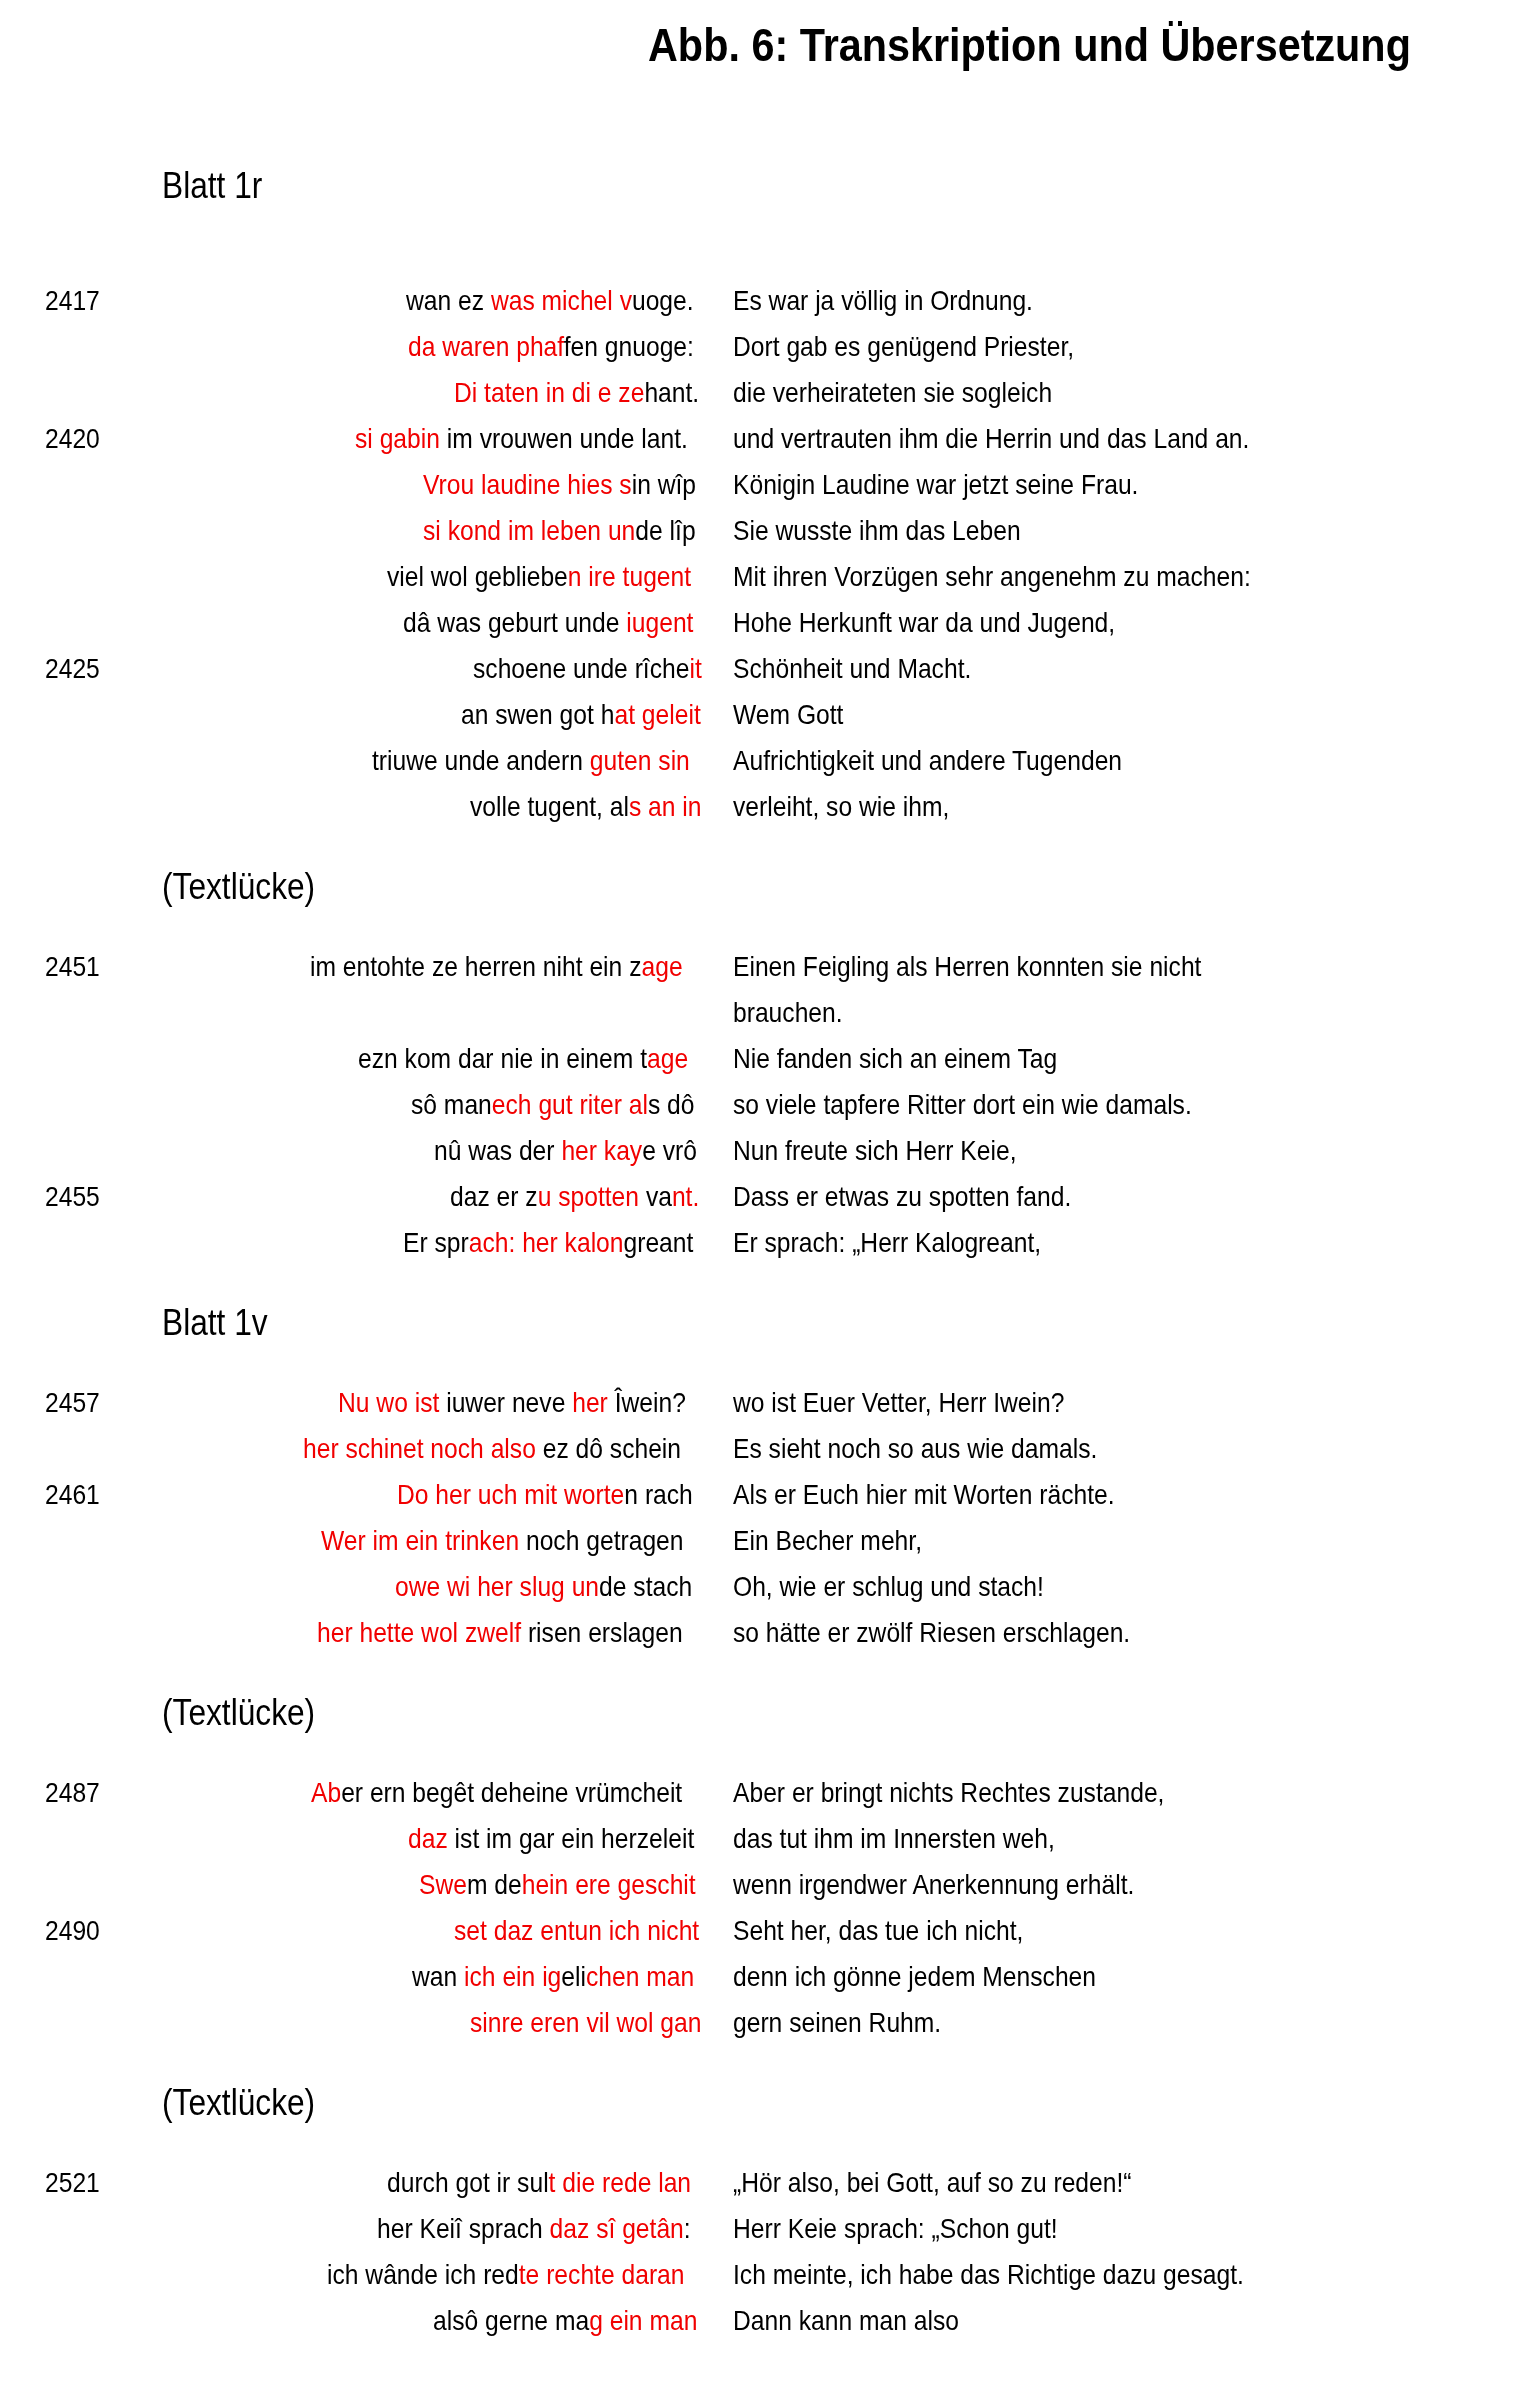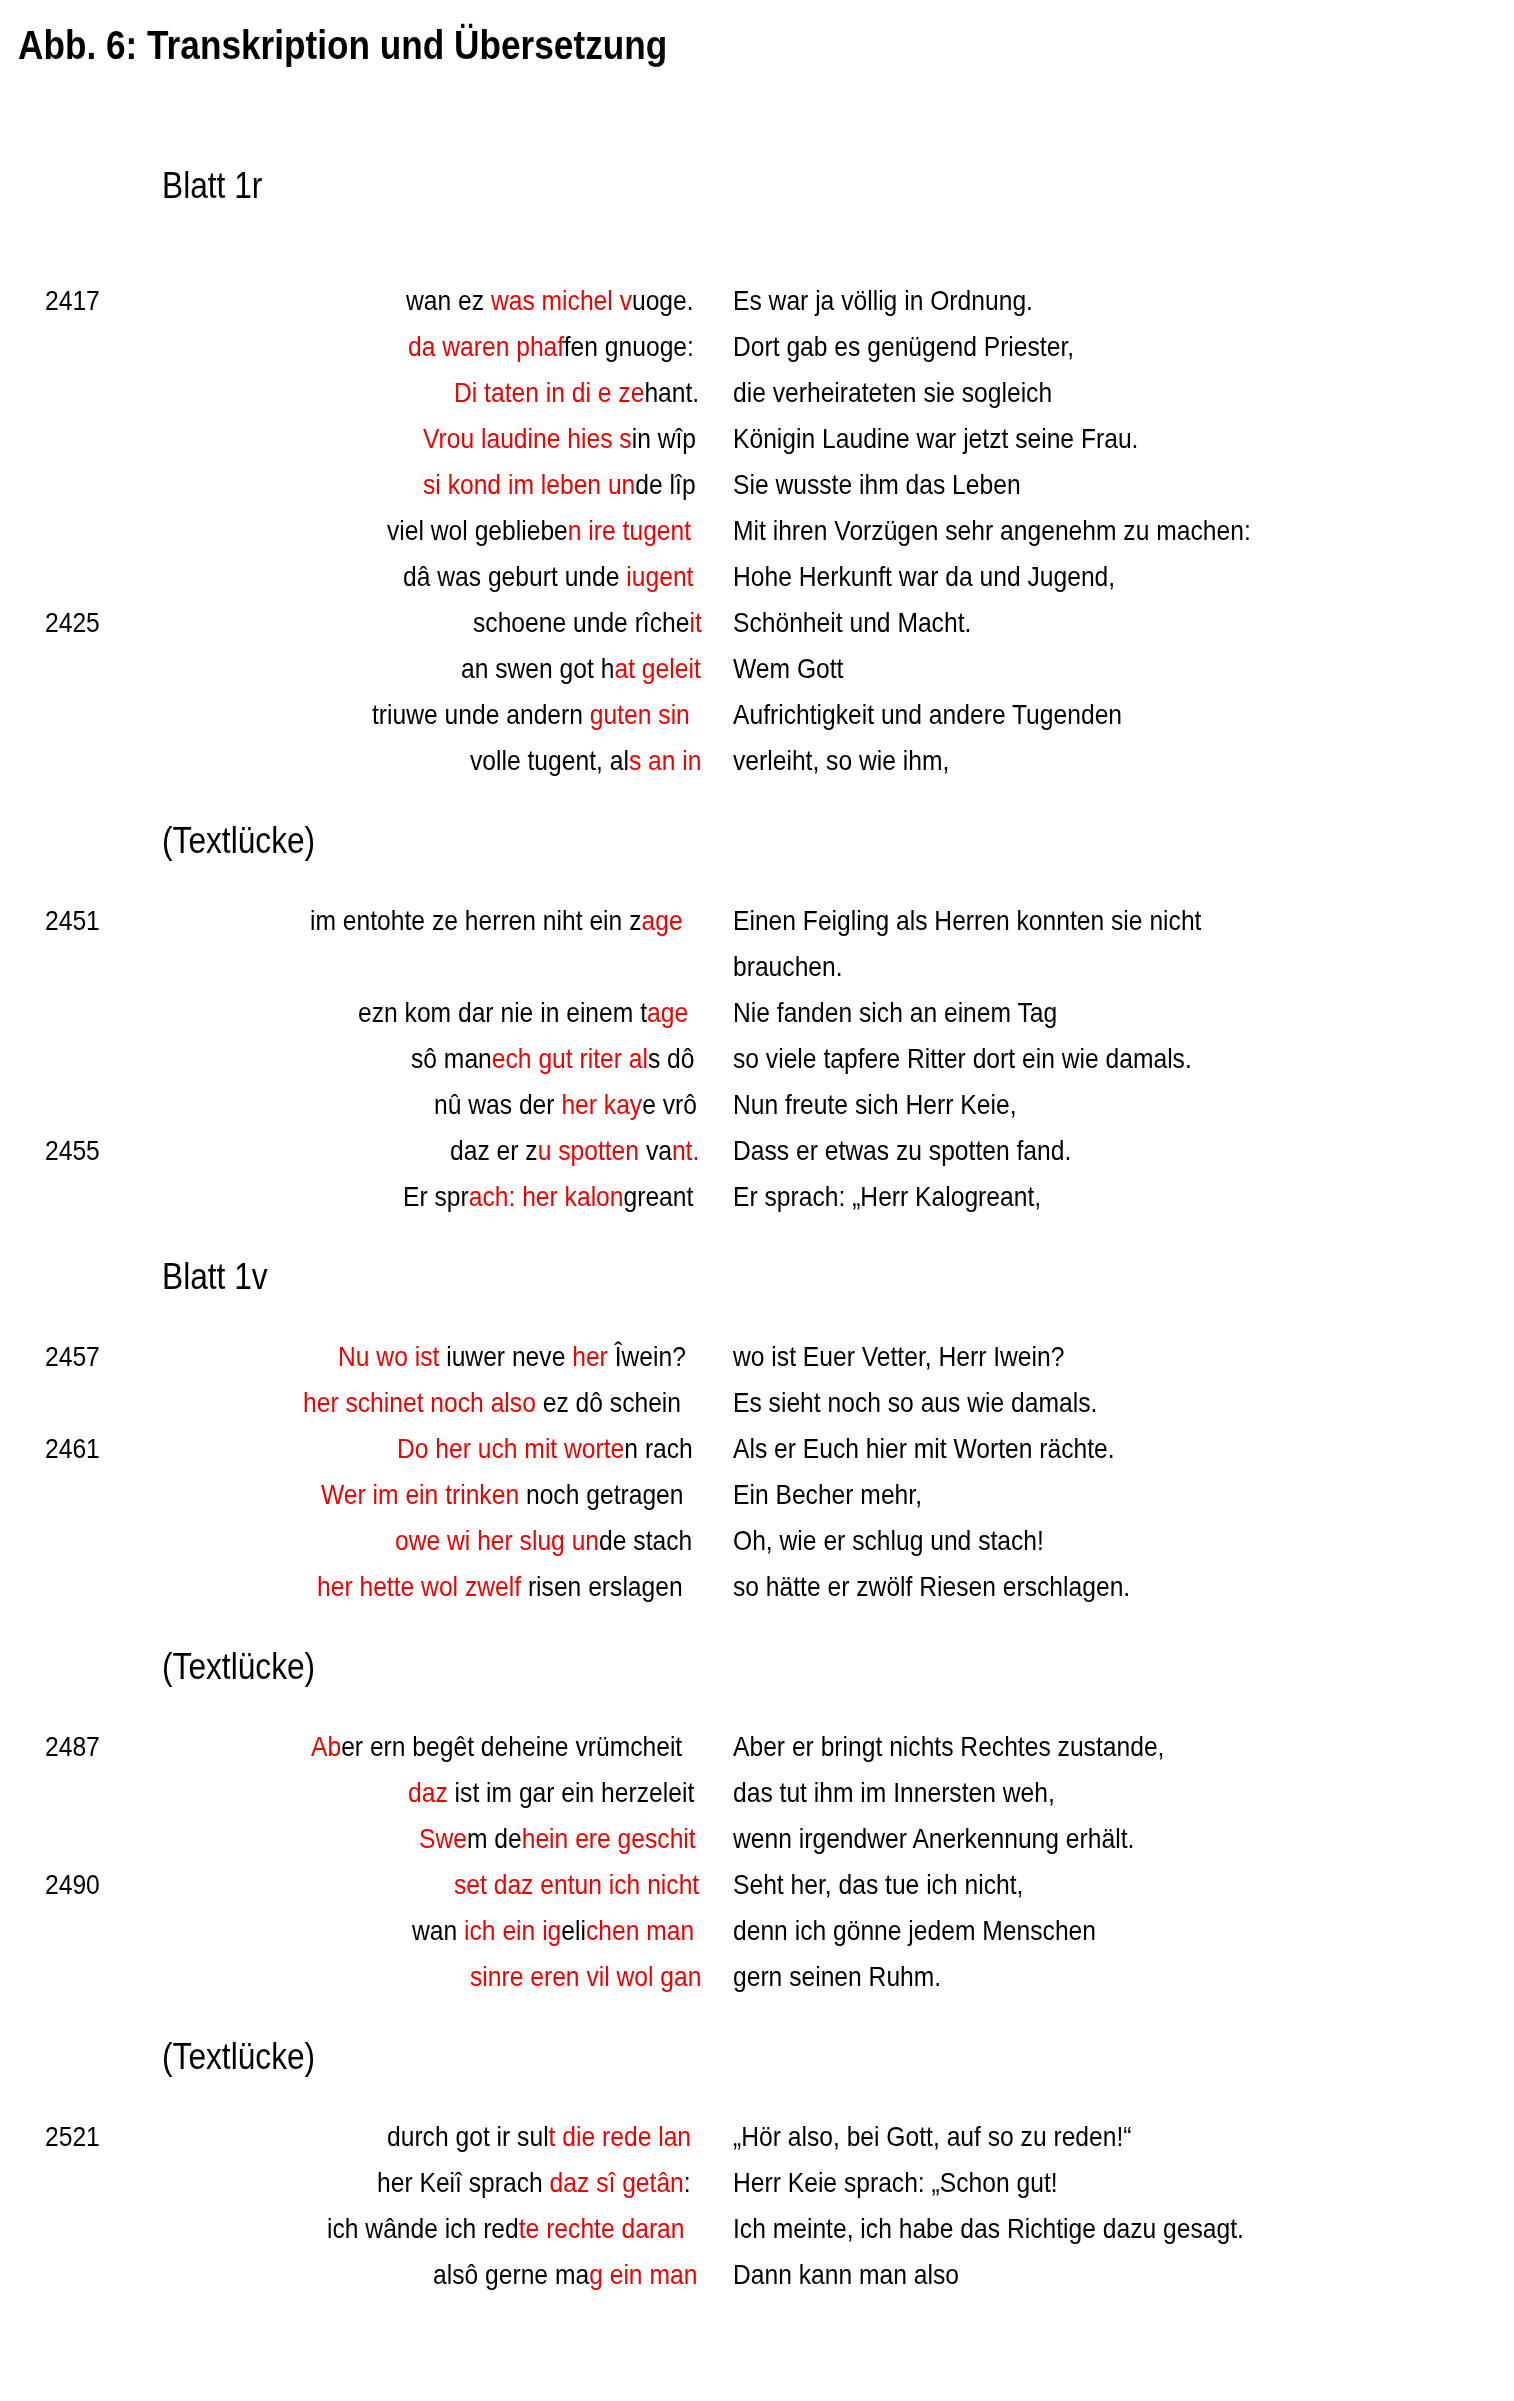--- a/index.html
+++ b/index.html
@@ -13,25 +13,26 @@
     color: #000;
   }
   .page {
     width: 1515px;
     height: 2401px;
     padding-top: 20px;
     box-sizing: border-box;
     background: #fff;
   }
   .doc-title {
-    font-size: 40px;
+    font-size: 47px;
     font-weight: bold;
     line-height: 50px;
     padding-left: 18px;
     white-space: pre;
+    text-align: right;
   }
   .cond {
     display: inline-block;
     transform: scaleX(0.88);
     transform-origin: 0 50%;
     white-space: pre;
   }
   .section .heading {
     font-size: 36px;
     line-height: 46px;
@@ -85,20 +86,25 @@
           <div class="num"><span class="cond"></span></div>
           <div class="left"><span class="cond"><span class="seg-red">da waren phaf</span><span class="seg-black">fen gnuoge:</span></span></div>
           <div class="right"><span class="cond">Dort gab es genügend Priester,</span></div>
         </div>
         <div class="row">
           <div class="num"><span class="cond"></span></div>
           <div class="left"><span class="cond"><span class="seg-red">Di taten in di e ze</span><span class="seg-black">hant.</span></span></div>
           <div class="right"><span class="cond">die verheirateten sie sogleich</span></div>
         </div>
         <div class="row">
+          <div class="num"><span class="cond">2420</span></div>
+          <div class="left"><span class="cond"><span class="seg-red">si gabin </span><span class="seg-black">im vrouwen unde lant.</span></span></div>
+          <div class="right"><span class="cond">und vertrauten ihm die Herrin und das Land an.</span></div>
+        </div>
+        <div class="row">
           <div class="num"><span class="cond"></span></div>
           <div class="left"><span class="cond"><span class="seg-red">Vrou laudine hies s</span><span class="seg-black">in wîp</span></span></div>
           <div class="right"><span class="cond">Königin Laudine war jetzt seine Frau.</span></div>
         </div>
         <div class="row">
           <div class="num"><span class="cond"></span></div>
           <div class="left"><span class="cond"><span class="seg-red">si kond im leben un</span><span class="seg-black">de lîp</span></span></div>
           <div class="right"><span class="cond">Sie wusste ihm das Leben</span></div>
         </div>
         <div class="row">

